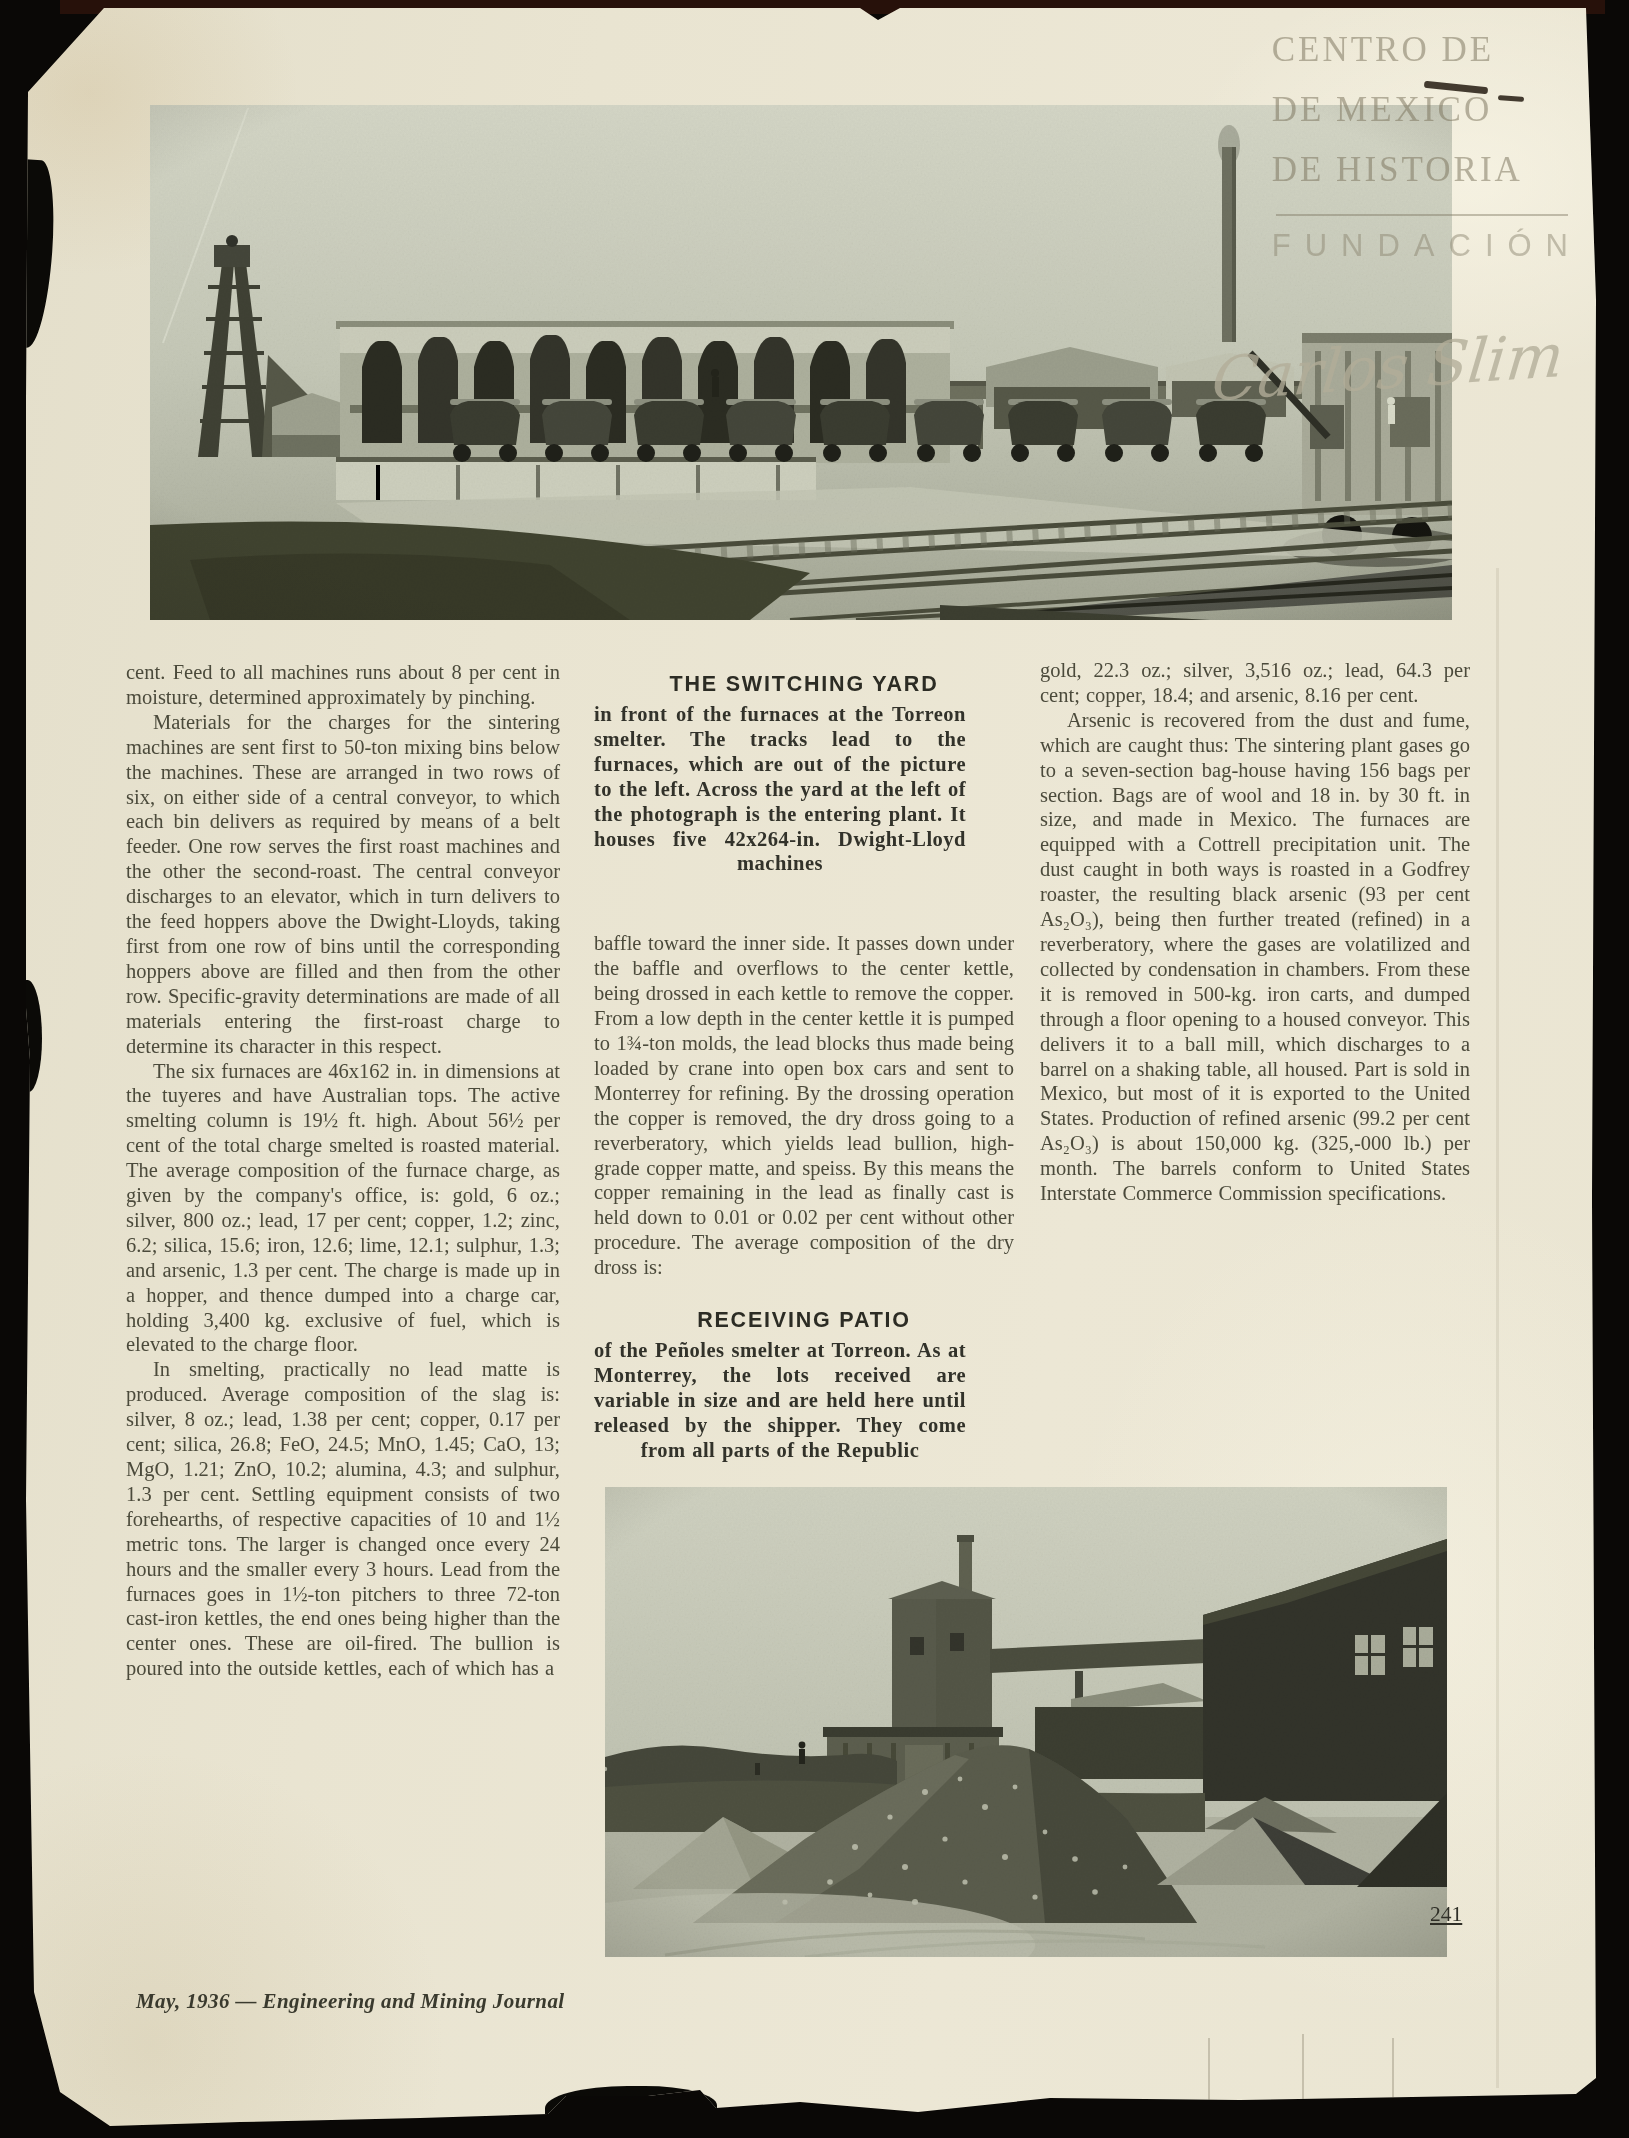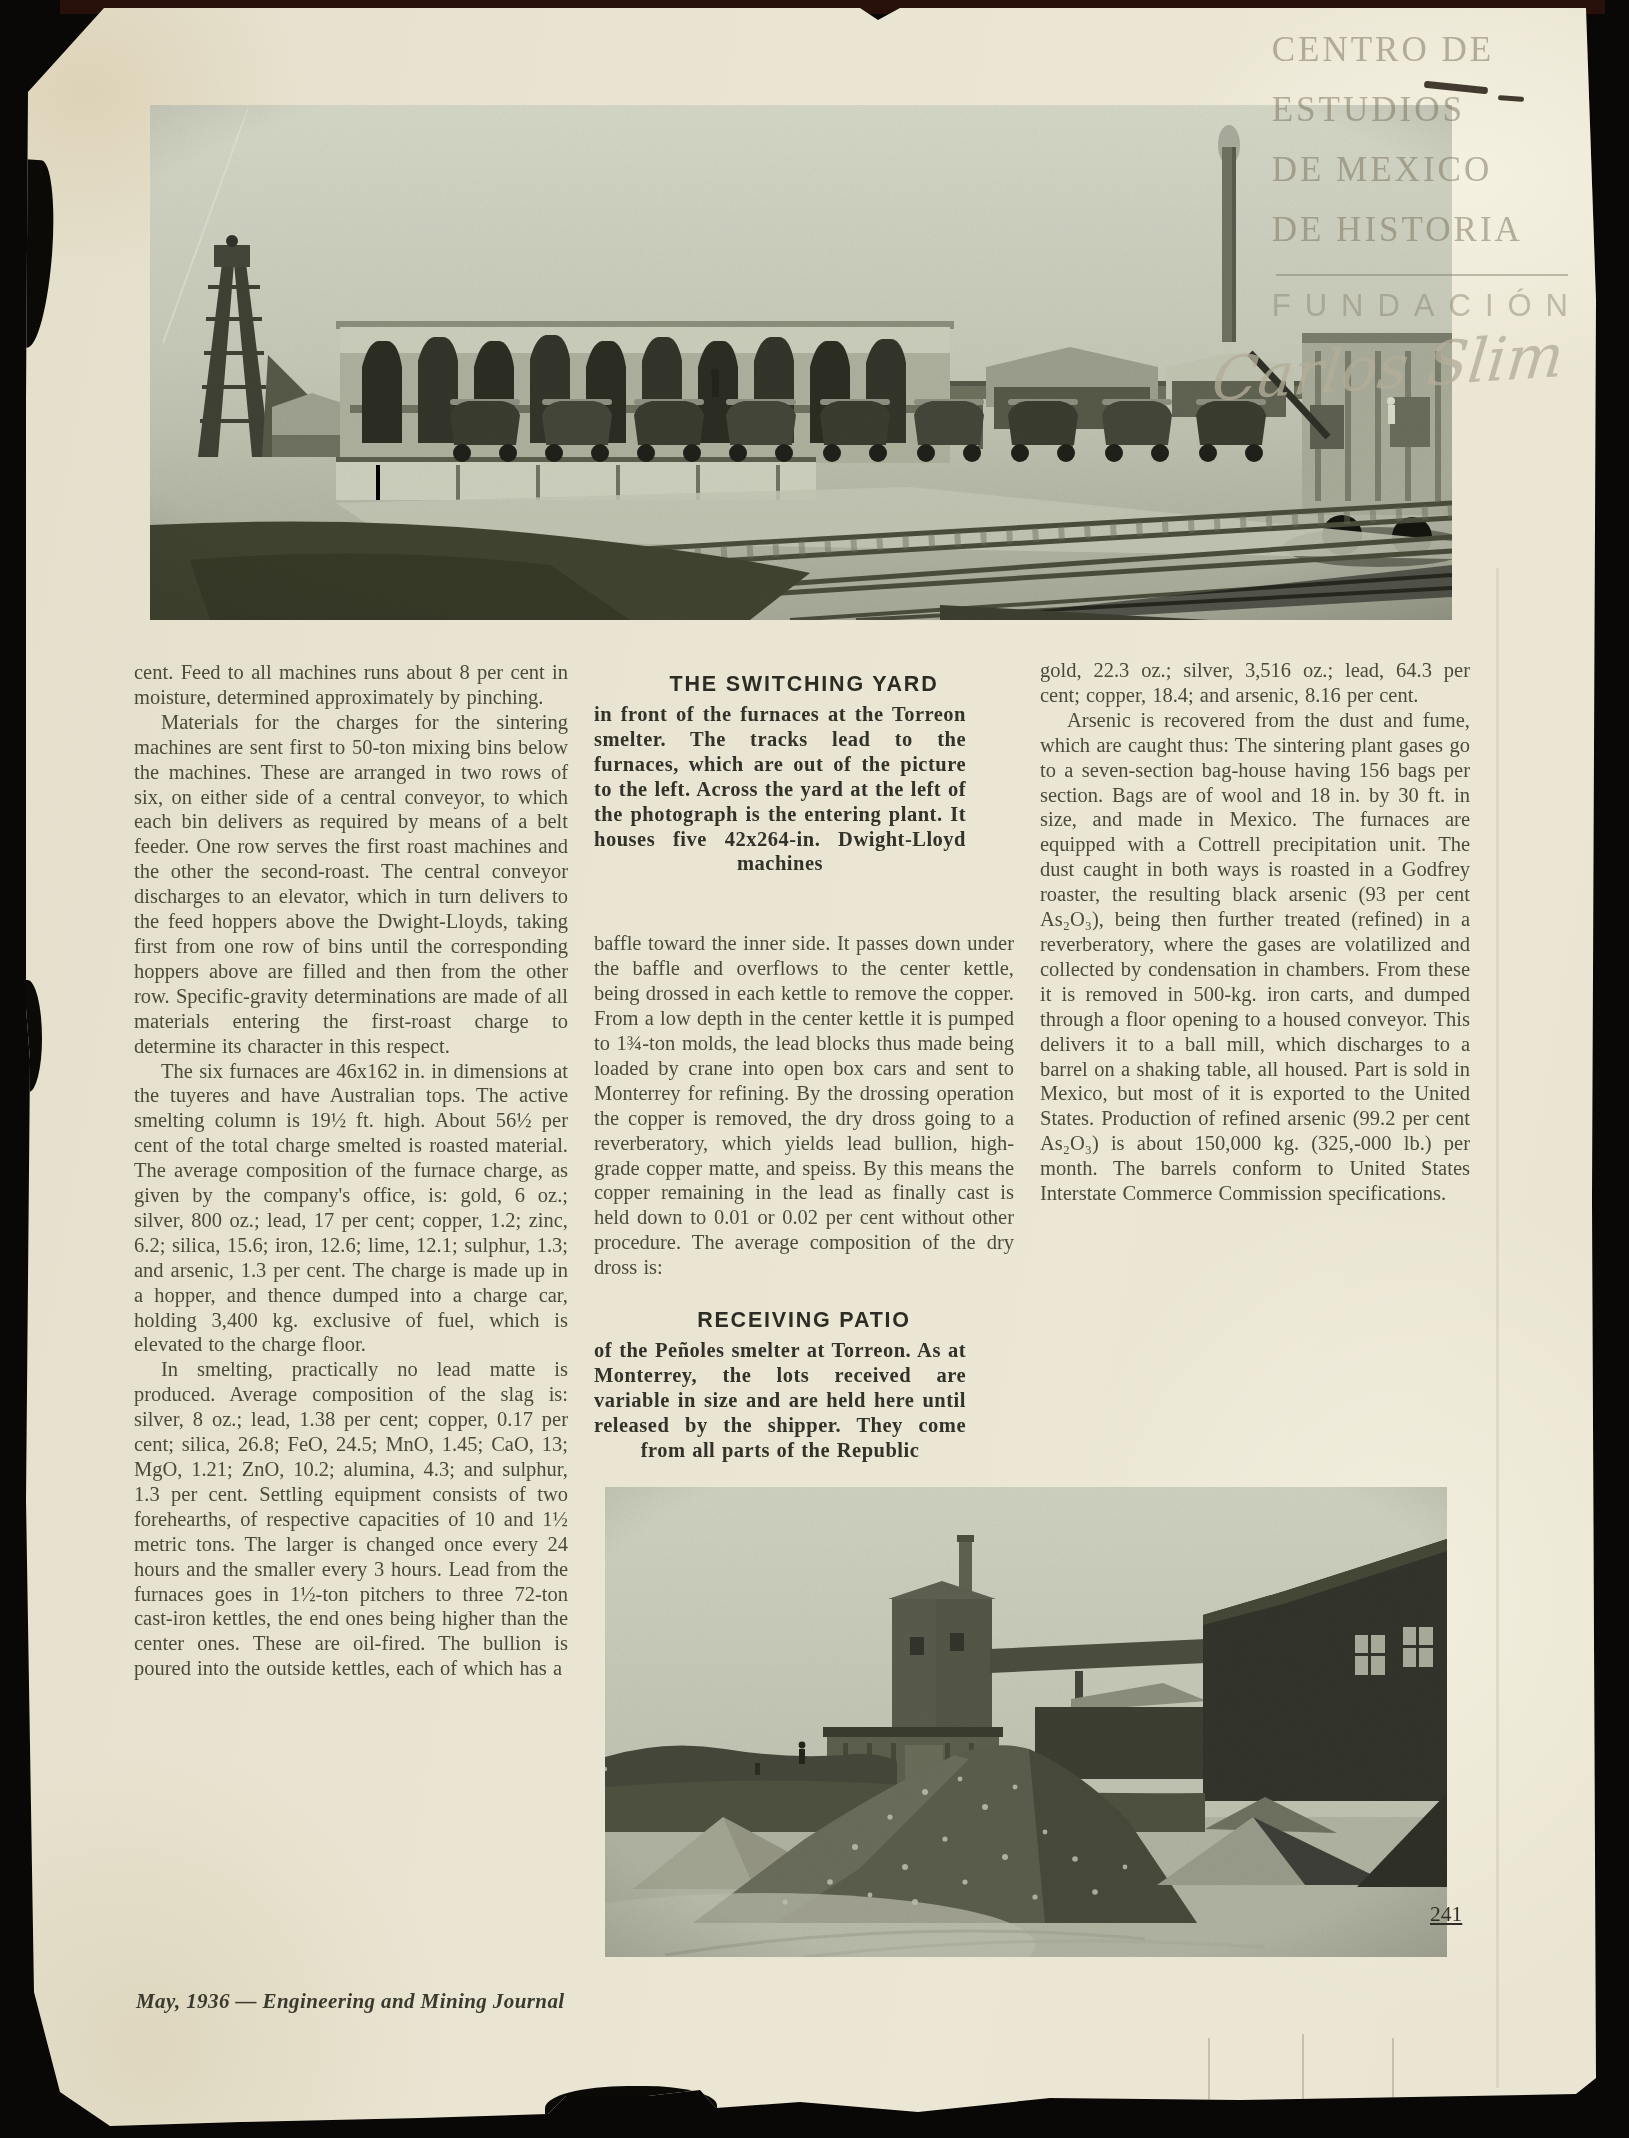--- a/index.html
+++ b/index.html
@@ -48,21 +48,21 @@
   
   figure{margin:0;padding:0;}
   .photo-top{position:absolute;left:124px;top:97px;width:1302px;height:515px;z-index:2;}
   .photo-bottom{position:absolute;left:579px;top:1479px;width:842px;height:470px;z-index:2;}
   .photo-top svg,.photo-bottom svg{display:block;width:100%;height:100%;}
 
   
   .col{position:absolute;z-index:3;color:#4b4a3b;}
   .col p{margin:0;text-align:justify;font-size:20.5px;line-height:24.9px;word-spacing:1px;}
   .col p + p{text-indent:27px;}
-  .col-left{left:108px;top:652px;width:434px;}
+  .col-left{left:100px;top:652px;width:434px;}
   .col-mid{left:568px;top:658px;width:420px;}
   .col-right{left:1014px;top:650px;width:430px;}
   .cap-title{margin:5px;text-align:center;font:700 21.5px/26px "Liberation Sans",sans-serif;
     letter-spacing:1.8px;color:#2c2c24;}
   .cap-body{width:372px;margin:7px auto 0;text-align:justify;text-align-last:center;
     font:700 15.5px/20.4px "Liberation Serif","DejaVu Serif",serif;
     word-spacing:4.5px;letter-spacing:0.5px;color:#32322a;text-indent:0 !important;}
   .col-mid .body-p{margin-top:55px;text-indent:0;}
   .cap-title.second{margin-top:27px;}
 
@@ -74,21 +74,20 @@
 </style>
 </head>
 <body>
 
 <div class="top-brown"></div>
 
 <div class="paper">
 
   <div class="watermark">
     <span class="wm-line">CENTRO DE</span>
-    <span class="wm-line">ESTUDIOS</span>
     <span class="wm-line">DE MEXICO</span>
     <span class="wm-line">DE HISTORIA</span>
     <div class="wm-rule"></div>
     <div class="wm-fundacion">FUNDACIÓN</div>
     <div class="wm-signature">Carlos Slim</div>
   </div>
 
   <figure class="photo-top" aria-label="Switching yard photograph: furnaces, headframe, smokestack and rail cars at the Torreon smelter">
     <svg viewBox="0 0 1302 515" preserveAspectRatio="none">
       <defs>

